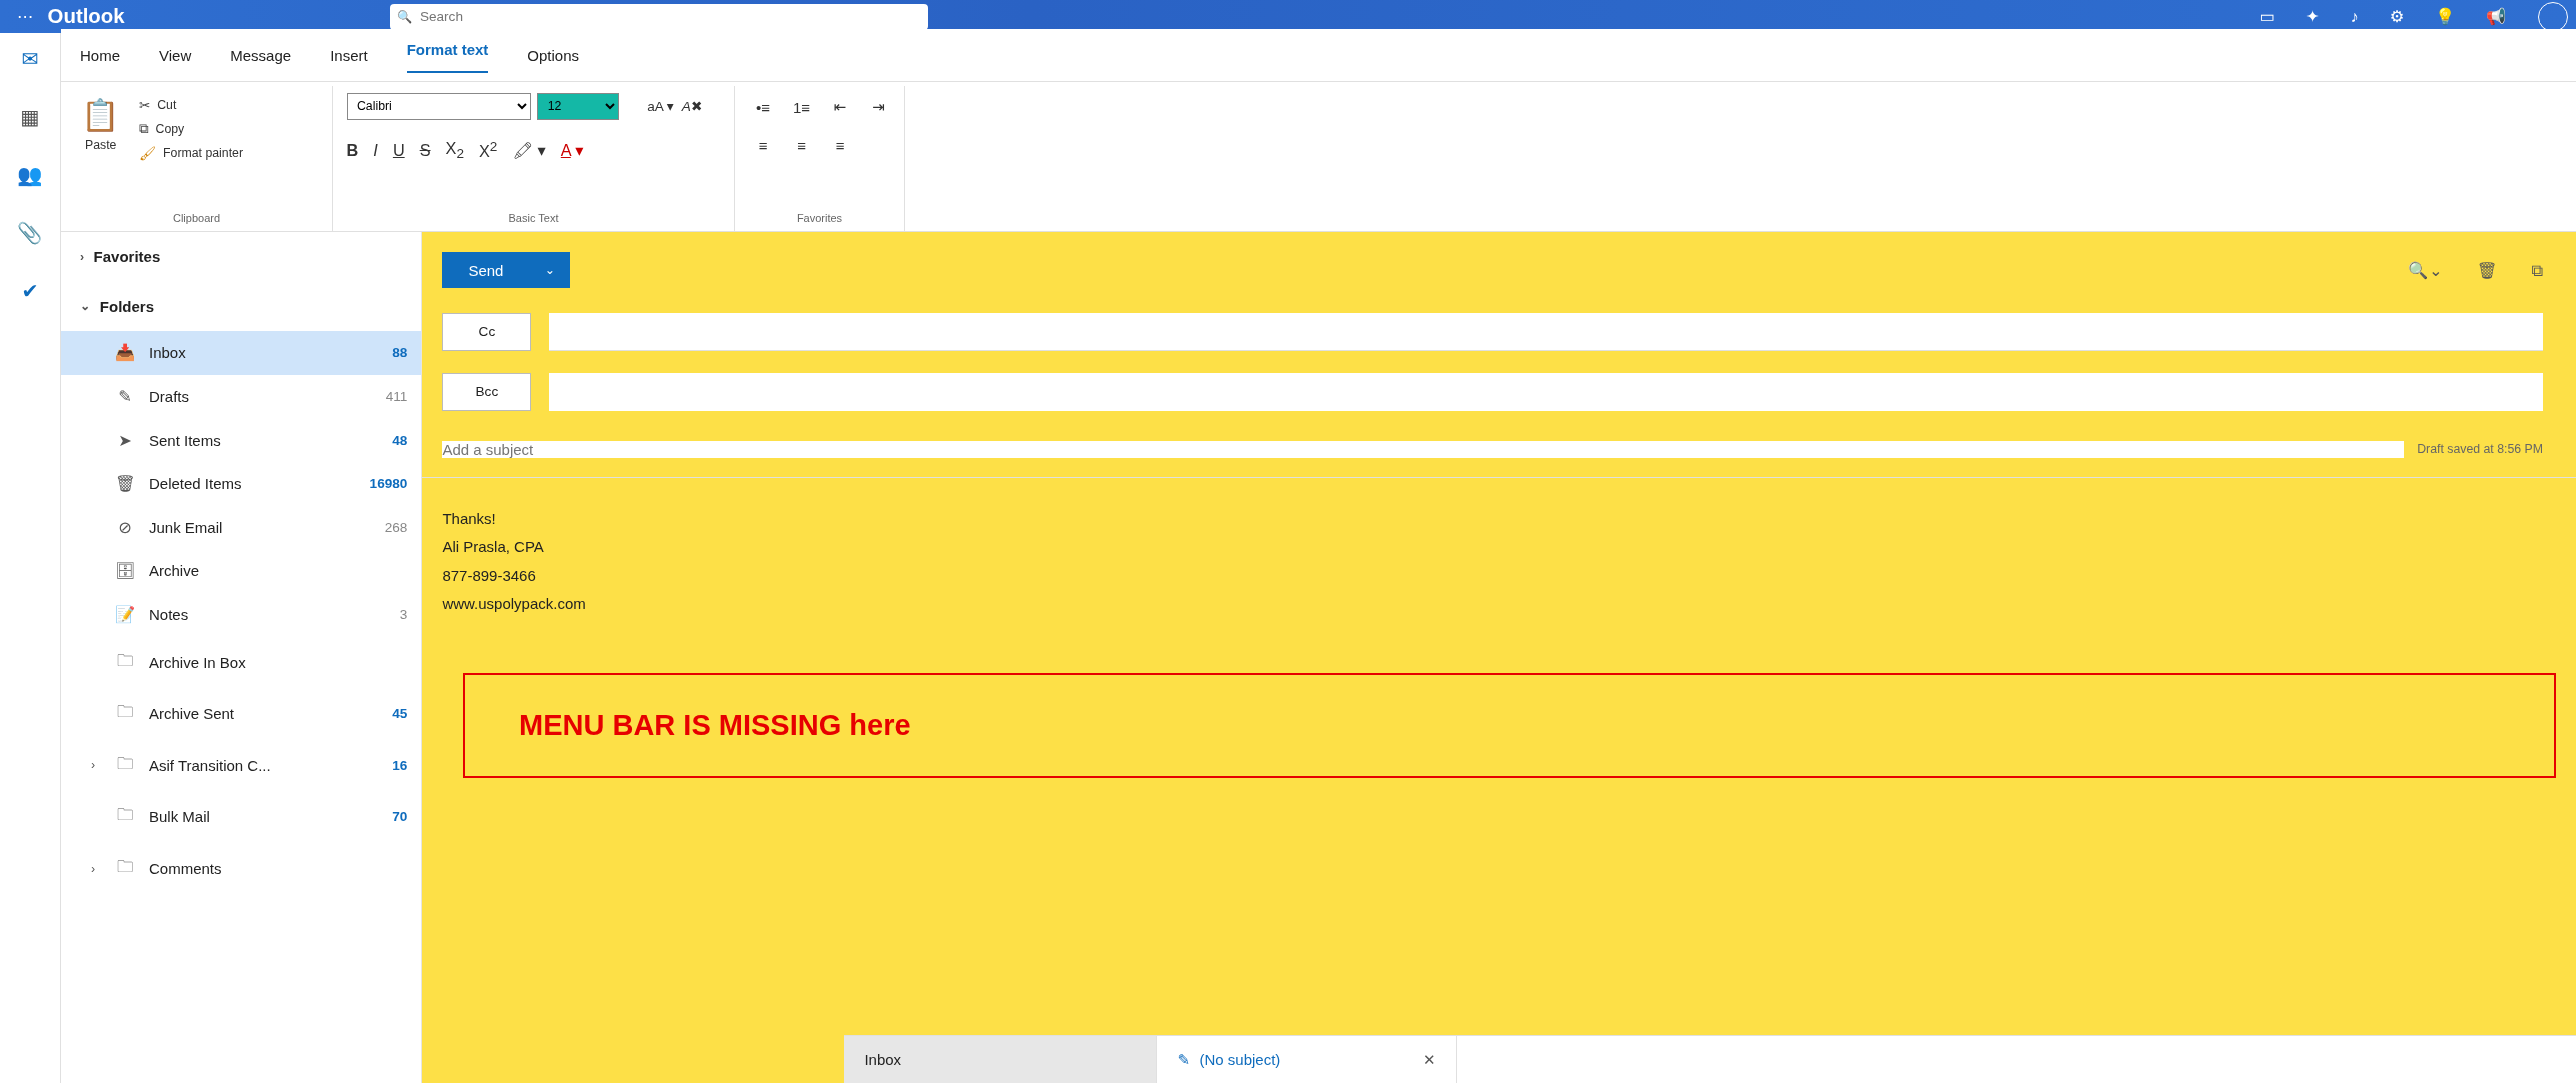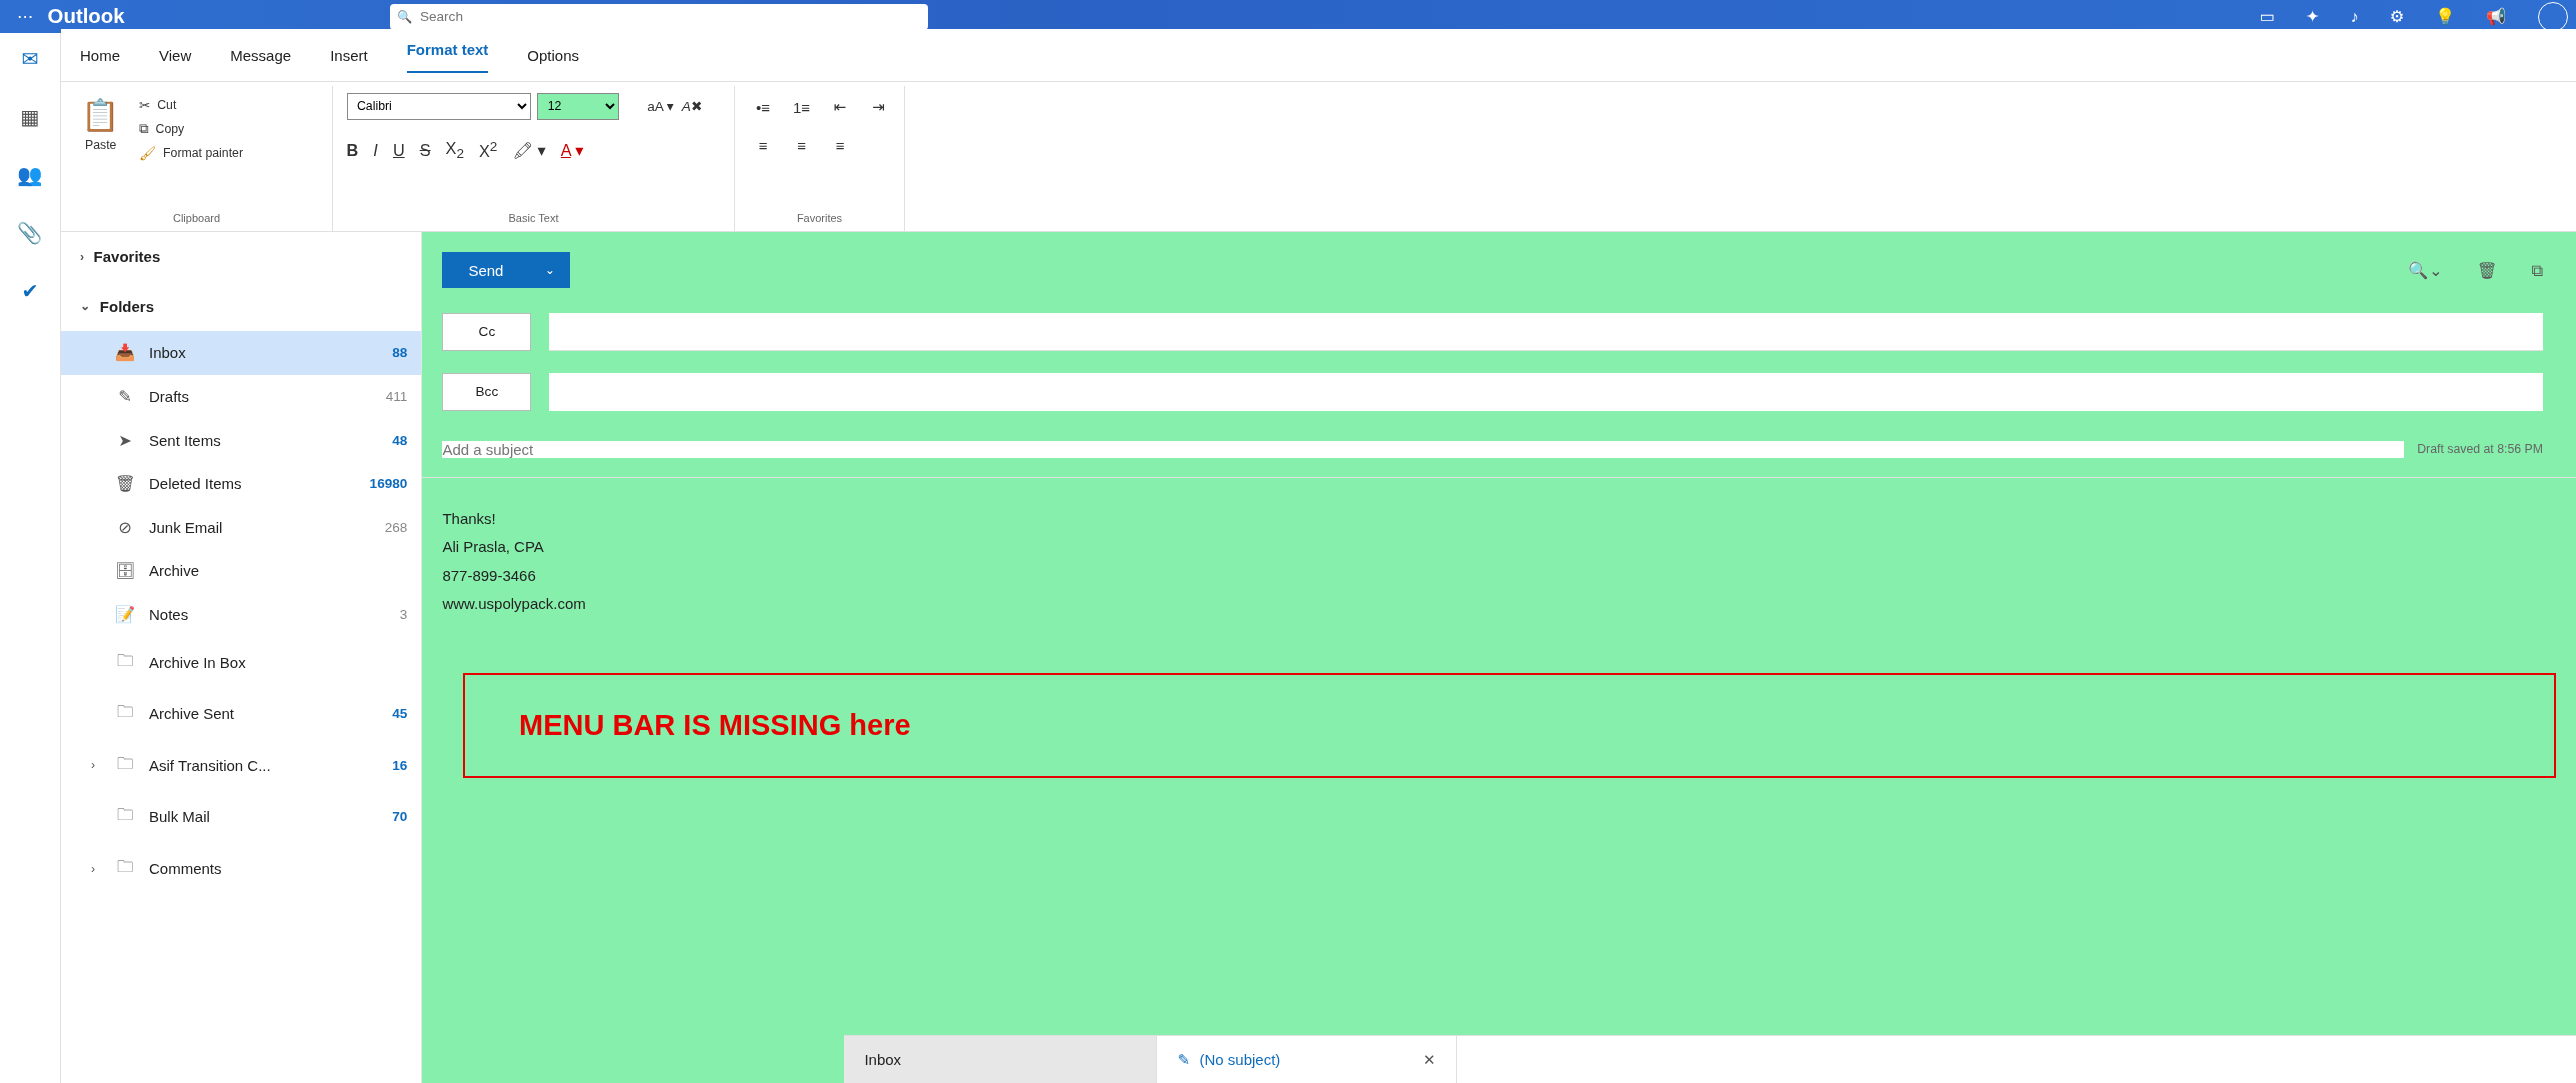--- a/index.html
+++ b/index.html
@@ -30,21 +30,21 @@
 .ribbon { position:absolute; left:61px; right:0; top:86px; height:146px; background:#fff; border-bottom:0.7px solid #e0e0e0; display:flex; }
 .ribbon-group { border-right:0.7px solid #e0e0e0; padding:6.8px 13.6px 0 13.6px; display:flex; flex-direction:column;}
 .ribbon-group .group-label { text-align:center; font-size:11px; color:#666; margin-top:auto; padding:4.1px 0 6.8px;}
 .clipboard-body { display:flex; gap:9.5px;}
 .paste-btn { display:flex; flex-direction:column; align-items:center; gap:4.1px; font-size:12.3px; color:#333; padding:4.1px 6.8px;}
 .paste-btn .picon { font-size:31px; color:#333;}
 .mini-row { display:flex; align-items:center; gap:6.8px; font-size:12.3px; color:#333; padding:4.1px 2.7px;}
 .mini-row .micon { font-size:13.6px; color:#444;}
 .font-row { display:flex; gap:6.8px; align-items:center;}
 .font-select { width:184px; height:27px; border:0.7px solid #888; font-size:12.3px; padding:0 5.4px; background:#fff;}
-.size-select { width:82px; height:27px; border:0.7px solid #888; font-size:12.3px; padding:0 5.4px; background:#86efac;}
+.size-select { width:82px; height:27px; border:0.7px solid #888; font-size:12.3px; padding:0 5.4px; background:#14b8a6;}
 .small-btns { display:flex; gap:8.2px; font-size:13.6px; color:#333; margin-left:21px;}
 .style-row { display:flex; gap:15px; align-items:center; margin-top:19px;}
 .style-row .sbtn { font-size:16.3px; color:#333; }
 .para-grid { display:grid; grid-template-columns:repeat(4,29px); grid-auto-rows:29px; gap:9.5px;}
 .para-grid .pbtn { font-size:15px; color:#333; display:flex; align-items:center; justify-content:center;}
 
 
 .folder-pane { position:absolute; left:61px; top:232px; width:361px; bottom:0; background:#fff; border-right:0.7px solid #e5e5e5; }
 .folder-pane .section { display:flex; align-items:center; gap:9.5px; padding:16.3px 19px; font-size:15px; font-weight:600; color:#222;}
 .folder-pane .section .chev { font-size:12.3px; color:#555;}
@@ -52,21 +52,21 @@
 .folder-item .ficon { font-size:16.3px; color:#555; width:20.4px; text-align:center;}
 .folder-item .fname { flex:1; white-space:nowrap; overflow:hidden; text-overflow:ellipsis;}
 .folder-item .fcount { font-size:13.6px; color:#888; min-width:41px; text-align:right;}
 .folder-item .fcount.blue { color:#0f6cbd; font-weight:600;}
 .folder-item.active { background:#cfe4fa; }
 .folder-item.active .fname { font-weight:400;}
 .folder-item .chev-left { position:absolute; left:30px; font-size:12.3px; color:#555;}
 .folder-item { position:relative;}
 
 
-.compose-pane { position:absolute; left:422px; right:0; top:232px; bottom:0; background:#86efac;}
+.compose-pane { position:absolute; left:422px; right:0; top:232px; bottom:0; background:#fde047;}
 .compose-toprow { display:flex; align-items:center; padding:20.4px 33px 13.6px 20.4px;}
 .send-btn-wrap { display:flex;}
 .send-btn { background:#0f6cbd; color:#fff; font-size:15px; padding:9.5px 26px; border:none;}
 .send-chev { background:#0f6cbd; border-left:1.4px solid #fff; color:#fff; width:41px; font-size:12.3px; border:none;}
 .tool-icons { margin-left:auto; display:flex; gap:34px; align-items:center; font-size:16.3px; color:#555;}
 
 .recip-row { display:flex; align-items:center; padding:11px 33px 11px 20.4px; }
 .recip-row .btn { border:0.7px solid #bbb; background:#fff; font-size:13.6px; color:#222; width:89px; height:38px; }
 .recip-row .field { margin-left:17.7px; flex:1; border:none; border-bottom:0.7px solid #e0e0e0; height:38px; font-size:13.6px; outline:none;}
 

